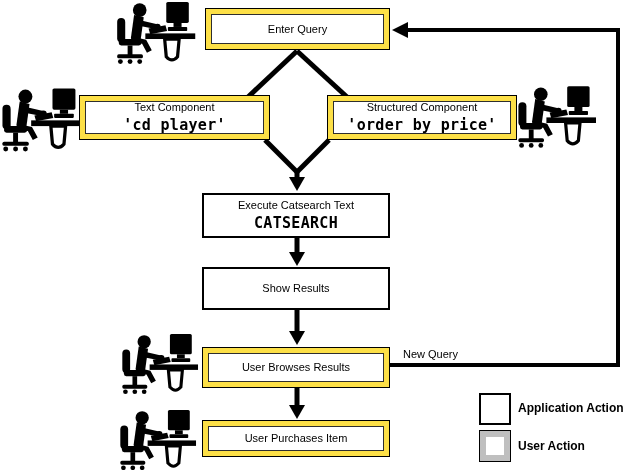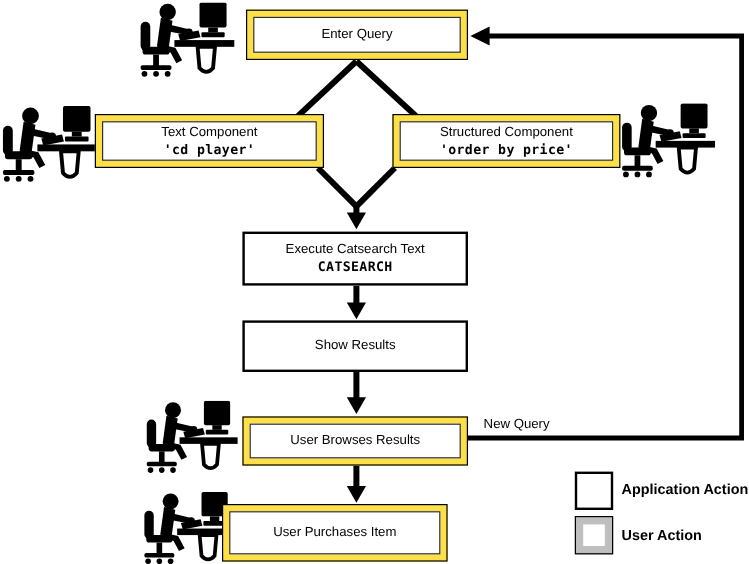--- a/index.html
+++ b/index.html
@@ -10,21 +10,21 @@
 
   .lines { position:absolute; left:0; top:0; width:624px; height:470px; z-index:1; }
 
   .node { position:absolute; z-index:2; display:flex; align-items:center; justify-content:center;
           text-align:center; font-size:11px; line-height:1.35; }
   .app-box { background:#fff; border:2px solid #000; flex-direction:column; }
   .user-box { background:#fde047; border:1.5px solid #000; padding:5px; }
   .user-box .inner { width:100%; height:100%; background:#fff; border:1px solid #2e2e2e;
                      display:flex; flex-direction:column; align-items:center; justify-content:center; }
   .mono { font-family:"DejaVu Sans Mono","Liberation Mono",monospace; font-weight:bold;
-          font-size:11px; letter-spacing:0.3px; }
+          font-size:15px; letter-spacing:0.3px; }
 
   .person { position:absolute; z-index:2; }
   .person svg { width:100%; height:100%; display:block; }
 
   .edge-label { position:absolute; z-index:3; font-size:11px; white-space:nowrap; }
 
   .legend-swatch-app { position:absolute; z-index:2; width:32px; height:32px;
                        background:#fff; border:2px solid #000; }
   .legend-swatch-user { position:absolute; z-index:2; width:32px; height:32px;
                         background:#bfbfbf; border:1px solid #000; padding:6px; }
@@ -138,21 +138,21 @@
   <div class="node app-box" style="left:202px; top:267px; width:188px; height:43px;">
     <span>Show Results</span>
   </div>
 
   <div class="node user-box" style="left:202px; top:347px; width:188px; height:41px;">
     <div class="inner">
       <span>User Browses Results</span>
     </div>
   </div>
 
-  <div class="node user-box" style="left:185px; top:420px; width:188px; height:48px;">
+  <div class="node user-box" style="left:202px; top:420px; width:188px; height:37px;">
     <div class="inner">
       <span>User Purchases Item</span>
     </div>
   </div>
 
   <div class="edge-label" style="left:403px; top:348px;">New Query</div>
 
   <div class="legend-swatch-app" style="left:479px; top:393px;"></div>
   <div class="legend-label" style="left:518px; top:401px;">Application Action</div>
 

